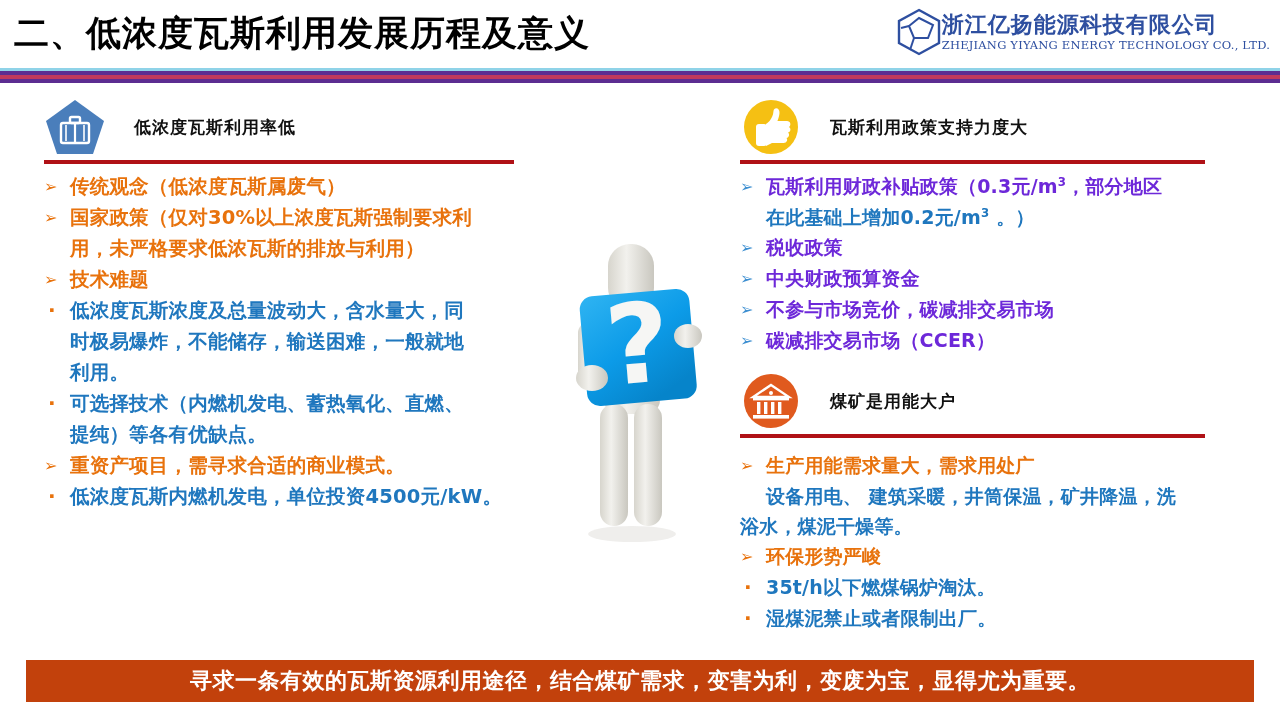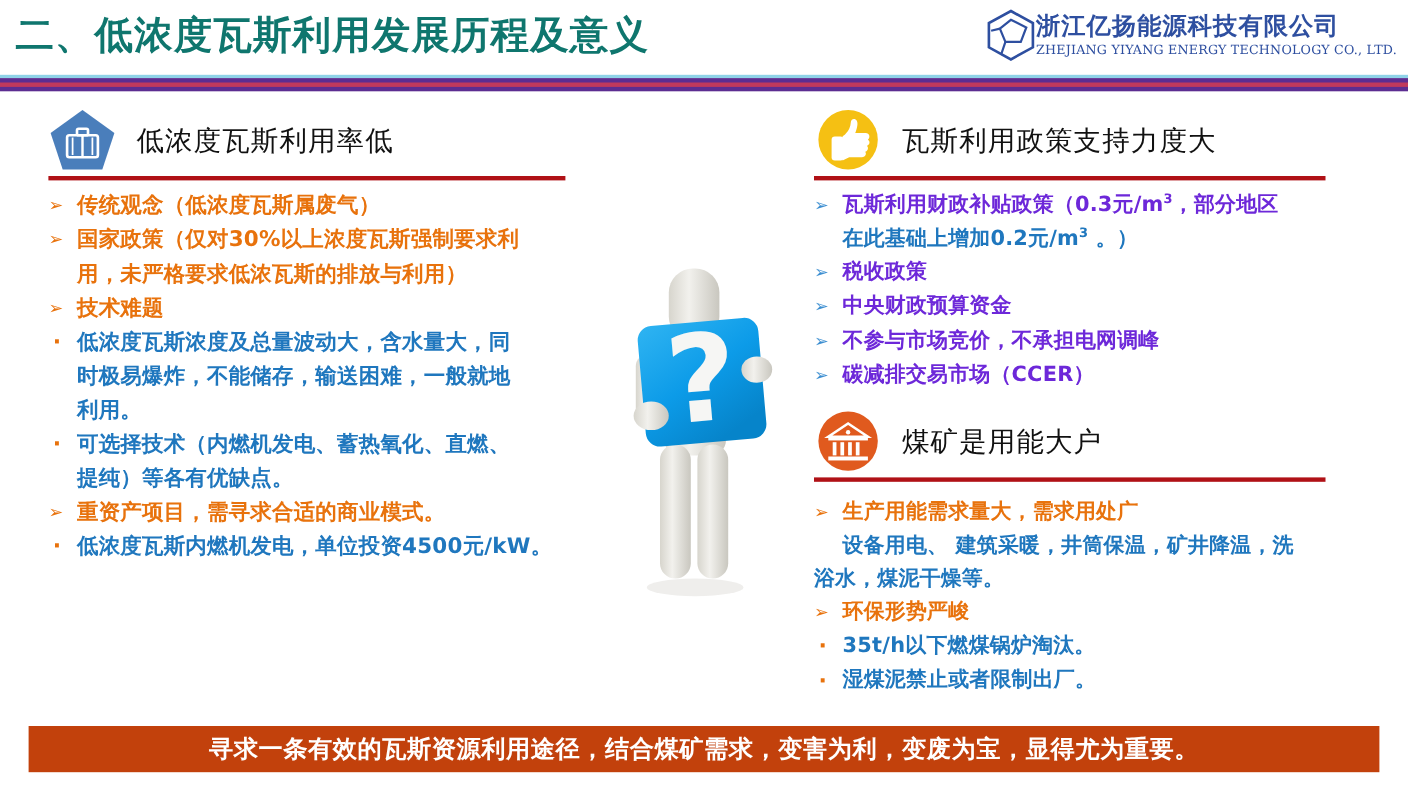--- a/index.html
+++ b/index.html
@@ -27,21 +27,21 @@
     width: 1280px;
     height: 68px;
   }
 
   #slide-title {
     position: absolute;
     left: 14px;
     top: 10px;
     font-size: 35px;
     font-weight: bold;
-    color: #0f766e;
+    color: #000000;
     letter-spacing: 1px;
     white-space: nowrap;
     line-height: 46px;
   }
 
   
   #logo-block {
     position: absolute;
     right: 10px;
     top: 8px;
@@ -86,25 +86,25 @@
     display: flex;
     align-items: center;
     height: 62px;
   }
   .section-head .head-icon {
     flex: 0 0 auto;
     width: 62px; height: 60px;
     display: flex; align-items: center; justify-content: center;
   }
   .section-head .head-title {
-    font-size: 25px;
-    font-weight: normal;
+    font-size: 17px;
+    font-weight: bold;
     color: #111111;
     white-space: nowrap;
-    margin-left: 18px;
+    margin-left: 28px;
     letter-spacing: 1px;
   }
   .head-rule {
     height: 4px;
     background: #B01116;
     margin-top: 2px;
   }
   #col-left  .head-rule { width: 470px; }
   #col-right .head-rule { width: 465px; }
 
@@ -349,21 +349,21 @@
         <div class="bullet b-arrow-blue">
           <span class="marker">➢</span>
           <span class="btext">税收政策</span>
         </div>
         <div class="bullet b-arrow-blue">
           <span class="marker">➢</span>
           <span class="btext">中央财政预算资金</span>
         </div>
         <div class="bullet b-arrow-blue">
           <span class="marker">➢</span>
-          <span class="btext">不参与市场竞价，不承担电网调峰</span>
+          <span class="btext">不参与市场竞价，碳减排交易市场</span>
         </div>
         <div class="bullet b-arrow-blue">
           <span class="marker">➢</span>
           <span class="btext">碳减排交易市场（CCER）</span>
         </div>
       </div>
     </div>
 
     <div id="section-mine">
       <div class="section-head">

